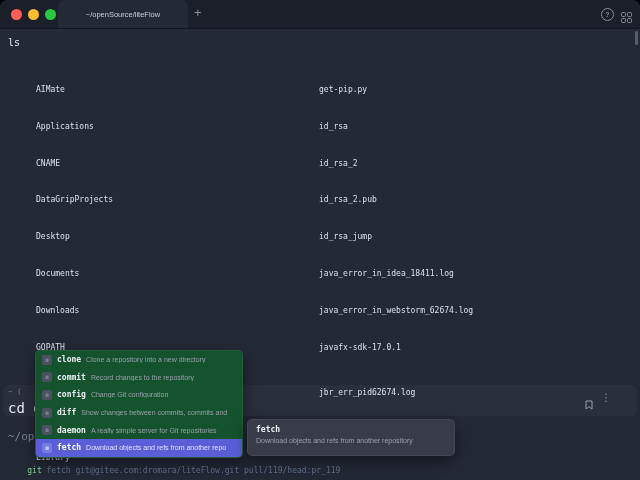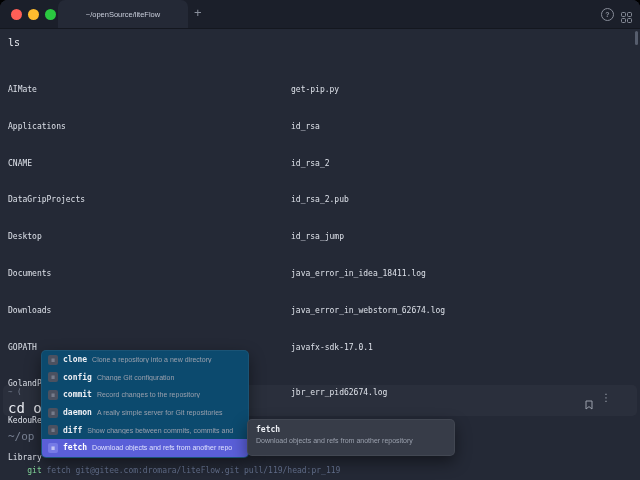--- a/index.html
+++ b/index.html
@@ -21,35 +21,35 @@
         border-radius:50%;color:#888d99;font:bold 7px/11px "Liberation Sans",sans-serif;
         text-align:center;box-sizing:content-box;}
   .grid-ic{position:absolute;right:8px;top:8px;width:11px;height:11px;}
   
   .sb{position:absolute;right:2px;top:31px;width:3px;height:14px;border-radius:2px;background:#565d6d;}
   
   .cmd-ls{position:absolute;left:8px;top:37px;font-size:10px;color:#e9ebf1;white-space:pre;}
   .col{position:absolute;top:49px;font-size:8px;color:#dde1e9;white-space:pre;}
   .col.left{left:8px;}
   .col.right{left:291px;}
-  .file{height:9.8px;line-height:9.8px;}
+  .file{height:9.8px;line-height:9.8px;margin-left:28px;}
   
   .block-cd{position:absolute;left:3px;right:3px;top:385px;height:31px;
             background:rgba(255,255,255,.03);border-radius:5px;}
   .block-cd .hdr{position:absolute;left:5px;top:2px;font-size:7.5px;color:#788092;white-space:pre;}
   .block-cd .cmd{position:absolute;left:5px;top:15px;font-size:14px;color:#e9ebf1;white-space:pre;}
   .block-cd .bookmark{position:absolute;right:44px;top:10px;}
   .block-cd .dots{position:absolute;right:26px;top:7px;color:#9aa0ab;font-size:10px;}
   
   .input-hdr{position:absolute;left:8px;top:430px;font-size:11px;color:#788092;white-space:pre;}
   .input-line{position:absolute;left:8px;top:457px;font-size:8px;white-space:pre;}
   .tok-git{color:#83d69a;margin-top:12px;}
   .sugg{color:#64718e;}
   
-  .ac{position:absolute;left:41px;top:350px;width:206px;background:#0c4a6e;border-radius:5px;
+  .ac{position:absolute;left:35px;top:350px;width:206px;background:#14532d;border-radius:5px;
       overflow:hidden;box-shadow:0 6px 16px rgba(0,0,0,.45);border:1px solid rgba(255,255,255,.06);}
   .ac-item{display:flex;align-items:center;height:17.6px;padding:0 6px;gap:5px;}
   .ac-icon{width:10px;height:10px;border-radius:2px;background:#4b5160;flex:none;
            display:flex;align-items:center;justify-content:center;
            font-size:6px;color:#9aa2b0;line-height:10px;}
   .ac-cmd{font-size:8px;font-weight:bold;color:#edeff4;white-space:pre;}
   .ac-desc{font:7px "Liberation Sans",sans-serif;color:#9aa0ad;white-space:nowrap;
            overflow:hidden;flex:1;}
   .ac-item.selected{background:#5a5fd8;}
   .ac-item.selected .ac-cmd{color:#ffffff;}
@@ -249,40 +249,40 @@
   <div class="ac">
 
       <div class="ac-item">
         <span class="ac-icon">≡</span>
         <span class="ac-cmd">clone</span>
         <span class="ac-desc">Clone a repository into a new directory</span>
       </div>
 
       <div class="ac-item">
         <span class="ac-icon">≡</span>
+        <span class="ac-cmd">commit</span>
+        <span class="ac-desc">Record changes to the repository</span>
+      </div>
+
+      <div class="ac-item">
+        <span class="ac-icon">≡</span>
         <span class="ac-cmd">config</span>
         <span class="ac-desc">Change Git configuration</span>
       </div>
 
       <div class="ac-item">
         <span class="ac-icon">≡</span>
-        <span class="ac-cmd">commit</span>
-        <span class="ac-desc">Record changes to the repository</span>
+        <span class="ac-cmd">diff</span>
+        <span class="ac-desc">Show changes between commits, commits and</span>
       </div>
 
       <div class="ac-item">
         <span class="ac-icon">≡</span>
         <span class="ac-cmd">daemon</span>
         <span class="ac-desc">A really simple server for Git repositories</span>
-      </div>
-
-      <div class="ac-item">
-        <span class="ac-icon">≡</span>
-        <span class="ac-cmd">diff</span>
-        <span class="ac-desc">Show changes between commits, commits and</span>
       </div>
 
       <div class="ac-item selected">
         <span class="ac-icon">≡</span>
         <span class="ac-cmd">fetch</span>
         <span class="ac-desc">Download objects and refs from another repo</span>
       </div>
     </div>
 
   <div class="tip">

